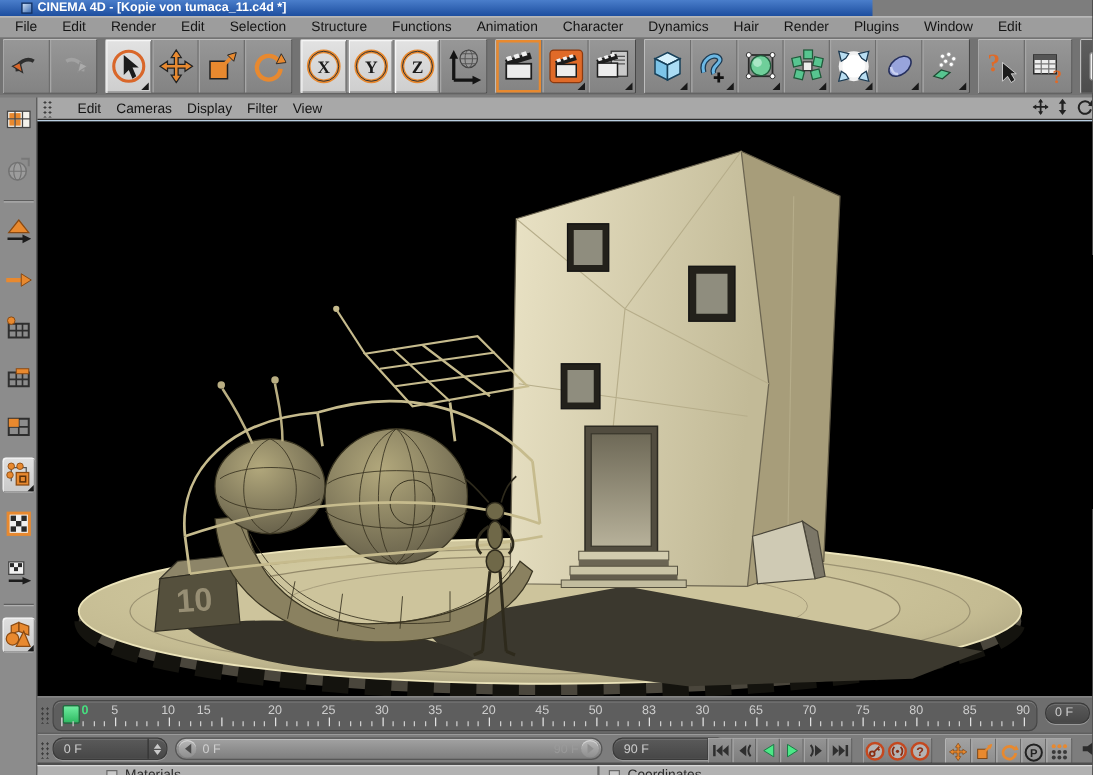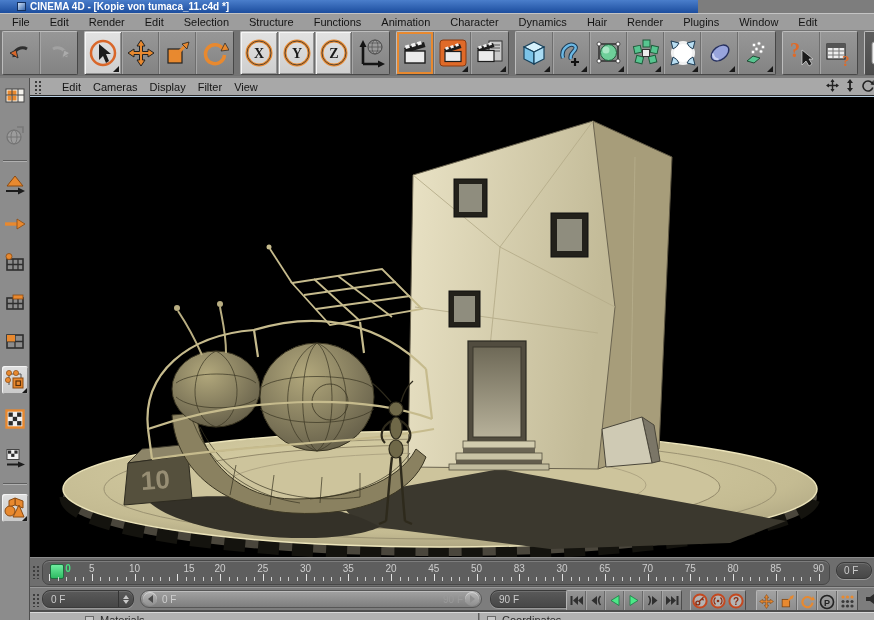--- a/index.html
+++ b/index.html
@@ -596,21 +596,21 @@
         <div class="tick" style="left: 65.85px;"></div>
         <div class="tick" style="left: 74.4px;"></div>
         <div class="tick" style="left: 82.95px;"></div>
         <div class="tick major" style="left: 91.5px;"></div>
         <div class="tnum" style="left: 91.5px;">10</div>
         <div class="tick" style="left: 100.05px;"></div>
         <div class="tick" style="left: 108.6px;"></div>
         <div class="tick" style="left: 117.15px;"></div>
         <div class="tick" style="left: 125.7px;"></div>
         <div class="tick major" style="left: 134.25px;"></div>
-        <div class="tnum" style="left: 146px;">15</div>
+        <div class="tnum" style="left: 120px;">15</div>
         <div class="tick" style="left: 142.8px;"></div>
         <div class="tick" style="left: 151.35px;"></div>
         <div class="tick" style="left: 159.9px;"></div>
         <div class="tick" style="left: 168.45px;"></div>
         <div class="tick major" style="left: 177px;"></div>
         <div class="tnum" style="left: 177px;">20</div>
         <div class="tick" style="left: 185.55px;"></div>
         <div class="tick" style="left: 194.1px;"></div>
         <div class="tick" style="left: 202.65px;"></div>
         <div class="tick" style="left: 211.2px;"></div>

